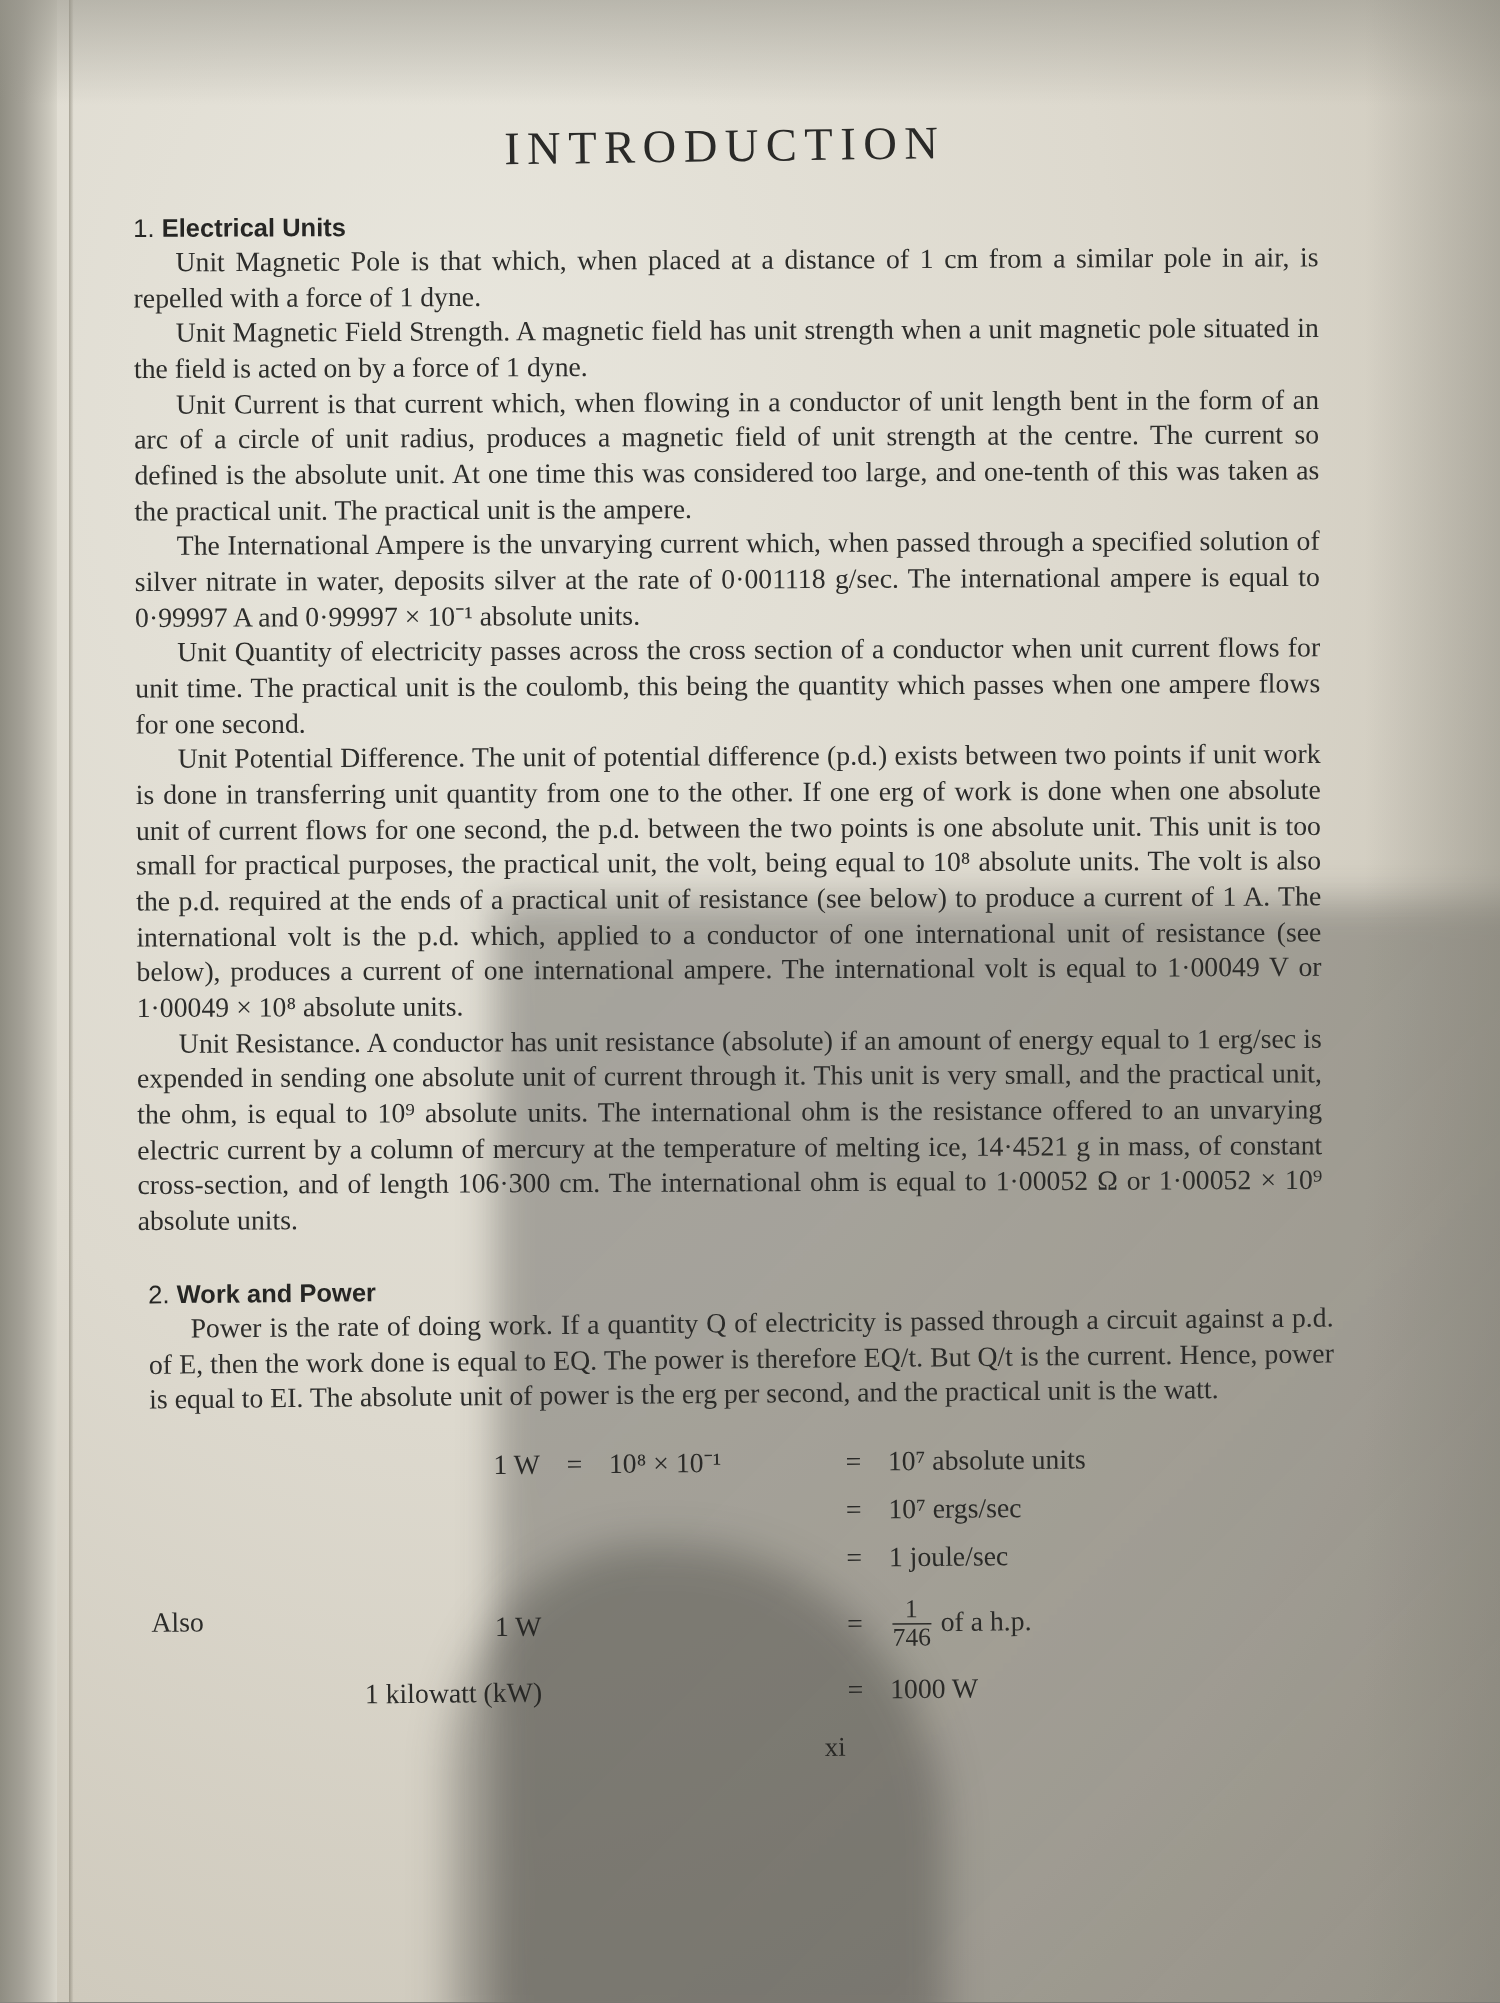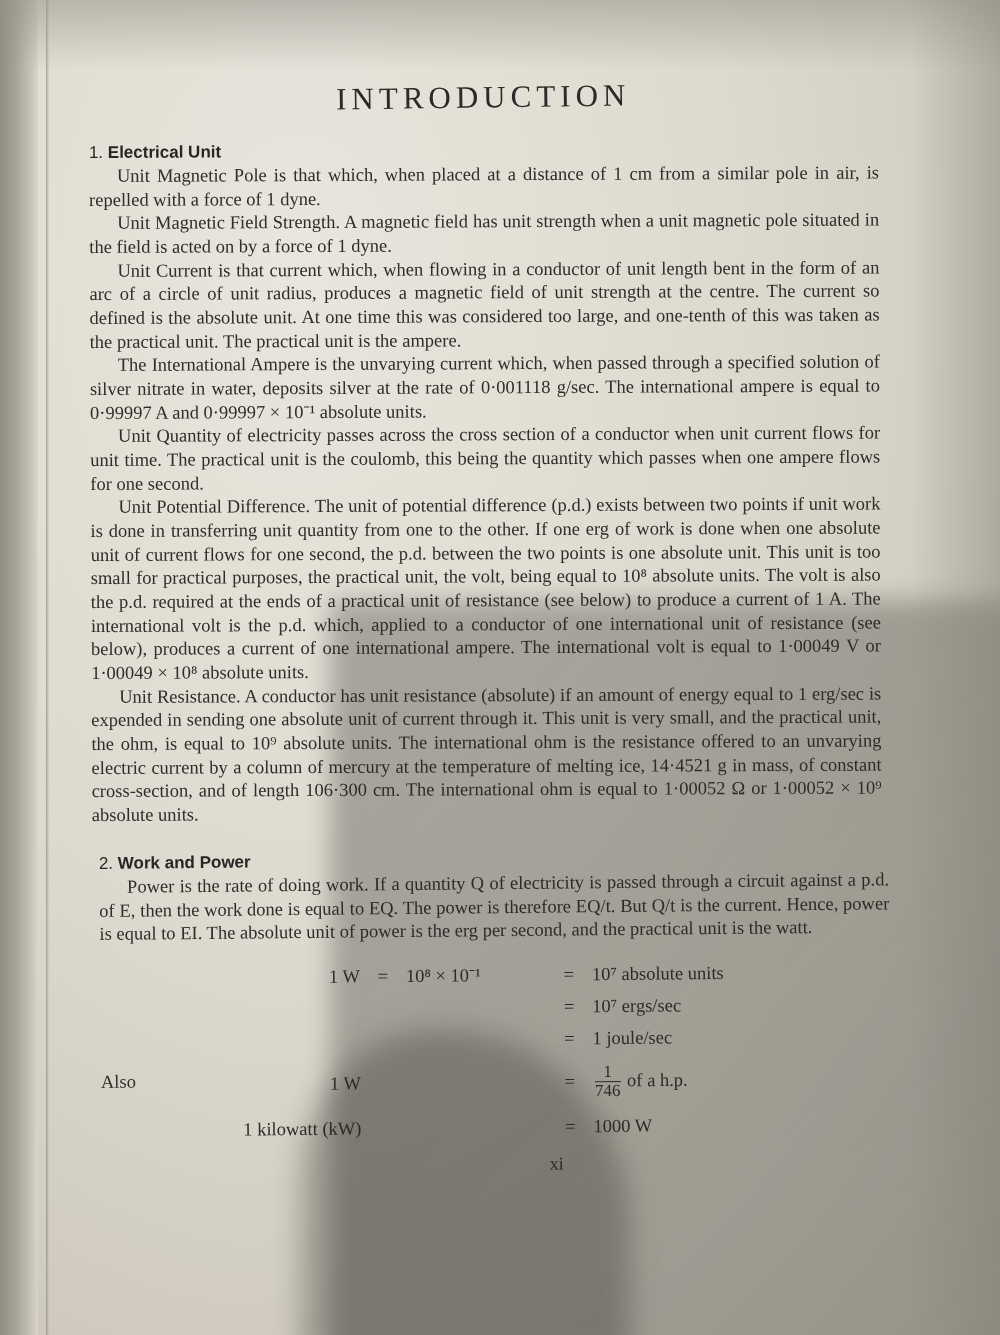--- a/index.html
+++ b/index.html
@@ -166,21 +166,21 @@
   <div class="gutter-line"></div>
 
   <div class="content">
     <div class="text-block">
 
       <h1 class="title">INTRODUCTION</h1>
 
       <div class="blk-a">
         <div class="sec-head">
           <span class="num">1.</span>
-          <span>Electrical Unit</span>
+          <span>Electrical Units</span>
         </div>
 
         <p class="para">Unit Magnetic Pole is that which, when placed at a distance of 1 cm from a similar pole in air, is repelled with a force of 1 dyne.</p>
         <p class="para">Unit Magnetic Field Strength. A magnetic field has unit strength when a unit magnetic pole situated in the field is acted on by a force of 1 dyne.</p>
         <p class="para">Unit Current is that current which, when flowing in a conductor of unit length bent in the form of an arc of a circle of unit radius, produces a magnetic field of unit strength at the centre. The current so defined is the absolute unit. At one time this was considered too large, and one-tenth of this was taken as the practical unit. The practical unit is the ampere.</p>
         <p class="para">The International Ampere is the unvarying current which, when passed through a specified solution of silver nitrate in water, deposits silver at the rate of 0·001118 g/sec. The international ampere is equal to 0·99997 A and 0·99997 × 10⁻¹ absolute units.</p>
         <p class="para">Unit Quantity of electricity passes across the cross section of a conductor when unit current flows for unit time. The practical unit is the coulomb, this being the quantity which passes when one ampere flows for one second.</p>
         <p class="para">Unit Potential Difference. The unit of potential difference (p.d.) exists between two points if unit work is done in transferring unit quantity from one to the other. If one erg of work is done when one absolute unit of current flows for one second, the p.d. between the two points is one absolute unit. This unit is too small for practical purposes, the practical unit, the volt, being equal to 10⁸ absolute units. The volt is also the p.d. required at the ends of a practical unit of resistance (see below) to produce a current of 1 A. The international volt is the p.d. which, applied to a conductor of one international unit of resistance (see below), produces a current of one international ampere. The international volt is equal to 1·00049 V or 1·00049 × 10⁸ absolute units.</p>
         <p class="para">Unit Resistance. A conductor has unit resistance (absolute) if an amount of energy equal to 1 erg/sec is expended in sending one absolute unit of current through it. This unit is very small, and the practical unit, the ohm, is equal to 10⁹ absolute units. The international ohm is the resistance offered to an unvarying electric current by a column of mercury at the temperature of melting ice, 14·4521 g in mass, of constant cross-section, and of length 106·300 cm. The international ohm is equal to 1·00052 Ω or 1·00052 × 10⁹ absolute units.</p>
       </div>

